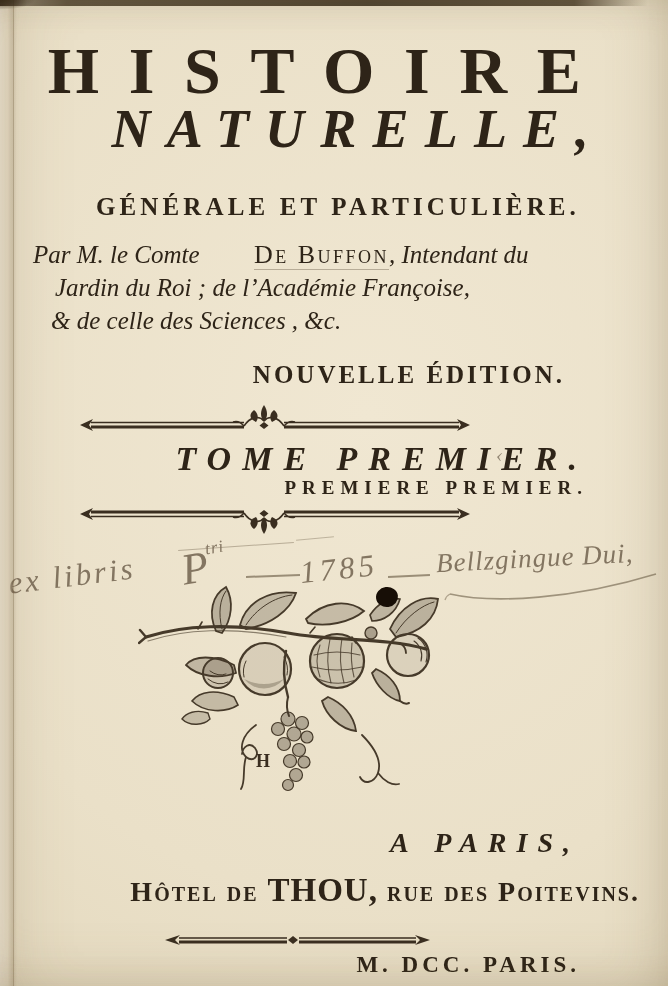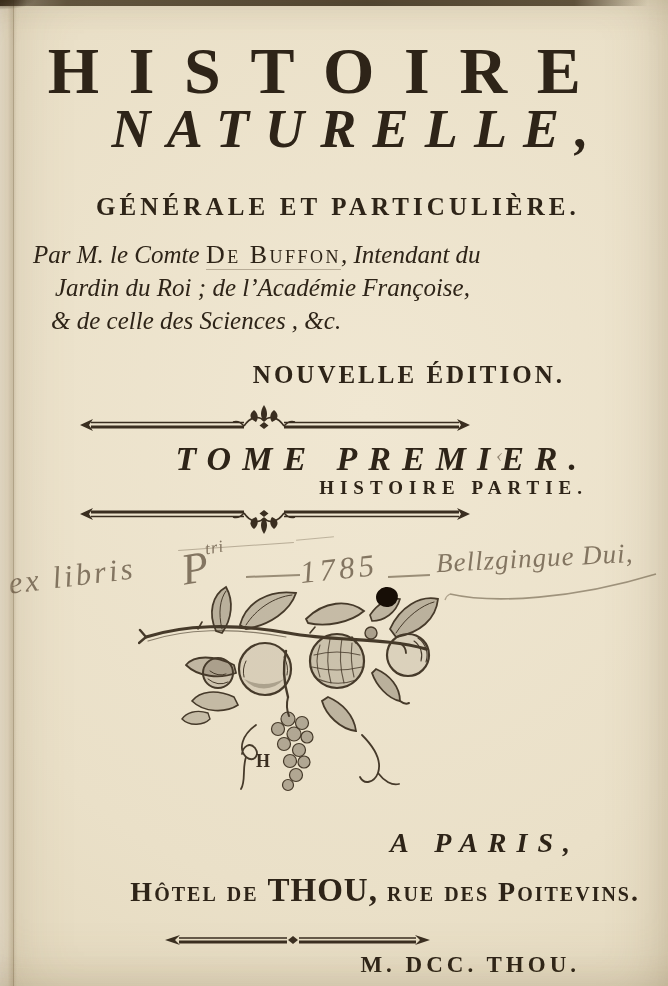--- a/index.html
+++ b/index.html
@@ -29,21 +29,21 @@
 
   .t-main{left:18px;top:38px;width:562px;font-size:66px;font-weight:bold;
     letter-spacing:.45em;text-indent:.45em;line-height:1;}
   .t-italic{left:55px;top:102px;width:550px;font-size:54px;font-style:italic;font-weight:bold;
     letter-spacing:.30em;text-indent:.30em;line-height:1;}
   .t-sub{left:20px;top:193px;width:560px;font-size:25px;font-weight:bold;letter-spacing:.165em;text-indent:.165em;}
 
   .byline{left:33px;top:238px;width:585px;font-size:25px;font-style:italic;line-height:33px;}
   .byline .l2{padding-left:22px;}
   .byline .l3{padding-left:18px;}
-  .byline .name{font-style:normal;font-variant:small-caps;font-size:26px;letter-spacing:2.5px;border-bottom:1px solid rgba(80,66,46,.35);}
+  .byline .name{font-style:normal;font-variant:small-caps;font-size:26px;letter-spacing:2.5px;border-bottom:1px solid rgba(80,66,46,.35);margin-left:48px;}
 
   .edition{left:20px;top:361px;width:545px;font-size:25px;font-weight:bold;letter-spacing:3px;text-indent:3px;}
 
   .rule1{left:78px;top:403px;width:394px;height:30px;}
   .rule2{left:78px;top:506px;width:394px;height:30px;transform:scaleY(-1);}
   .rule3{left:163px;top:932px;width:269px;height:16px;}
 
   .tome{left:20px;top:433px;width:568px;font-size:34px;font-style:italic;font-weight:bold;letter-spacing:11px;text-indent:11px;margin-top:7px;}
   .stray{left:496px;top:443px;font-size:21px;color:rgba(70,56,40,.55);font-style:italic;}
   .partie{left:20px;top:477px;width:568px;font-size:19px;font-weight:bold;letter-spacing:6px;text-indent:6px;}
@@ -100,21 +100,21 @@
       <path d="M166,23 C172,14 181,12 186,18" fill="none" stroke-width="1.6"></path>
       <path d="M206,23 C200,14 191,12 186,18" fill="none" stroke-width="1.6"></path>
       <path d="M166,23 q-5,-6 -11,-4" fill="none" stroke-width="1.4"></path>
       <path d="M206,23 q5,-6 11,-4" fill="none" stroke-width="1.4"></path>
       <path d="M186,19 l4.5,3.5 -4.5,3.5 -4.5,-3.5 Z" stroke="none"></path>
     </g>
   </svg>
 
   <div class="abs ctr ink tome">TOME PREMIER.</div>
   <div class="abs stray">‹</div>
-  <div class="abs ctr ink partie">HISTOIRE PARTIE.</div>
+  <div class="abs ctr ink partie">PREMIERE PREMIER.</div>
 
   <svg class="abs rule2" viewBox="0 0 394 30">
     <g stroke="#3a2e20" fill="#3a2e20">
       <path d="M2,22 L15,16 L11,22 L15,28 Z" stroke="none"></path>
       <path d="M392,22 L379,16 L383,22 L379,28 Z" stroke="none"></path>
       <path d="M13,19.5 H166" fill="none" stroke-width="1.6"></path>
       <path d="M13,24 H166" fill="none" stroke-width="3.2"></path>
       <path d="M206,19.5 H381" fill="none" stroke-width="1.6"></path>
       <path d="M206,24 H381" fill="none" stroke-width="3.2"></path>
       <path d="M186,2 C182,8 182,14 186,19 C190,14 190,8 186,2 Z" stroke="none"></path>
@@ -204,20 +204,20 @@
   <svg class="abs rule3" viewBox="0 0 269 16">
     <g stroke="#3a2e20" fill="#3a2e20">
       <path d="M2,8 L17,3 L12,8 L17,13 Z" stroke="none"></path>
       <path d="M267,8 L252,3 L257,8 L252,13 Z" stroke="none"></path>
       <path d="M16,6 H124 M136,6 H253" fill="none" stroke-width="1.5"></path>
       <path d="M16,10 H124 M136,10 H253" fill="none" stroke-width="2.8"></path>
       <path d="M130,4 l5,4 -5,4 -5,-4 Z" stroke="none"></path>
     </g>
   </svg>
 
-  <div class="abs ctr ink year">M. DCC. THOU.</div>
+  <div class="abs ctr ink year">M. DCC. PARIS.</div>
 
   <div class="left-edge"></div>
   <div class="left-edge-line"></div>
   <div class="top-edge"></div>
   <div class="top-corner"></div>
   <div class="shade"></div>
 </div>
 
 </body></html>

